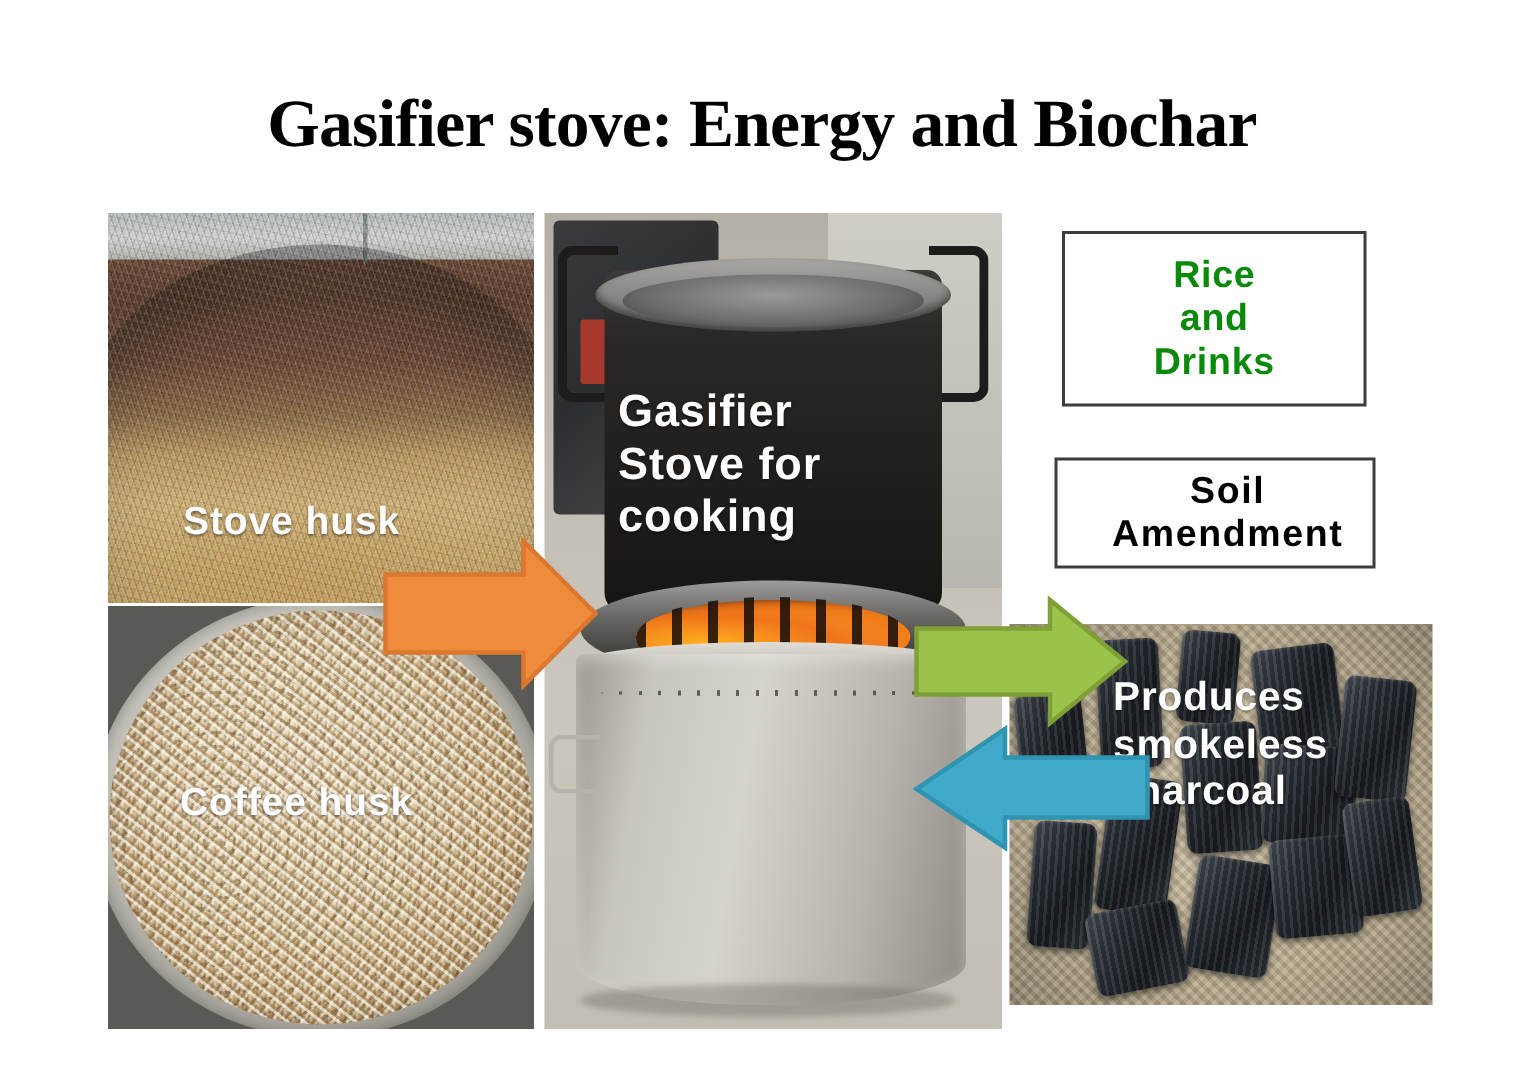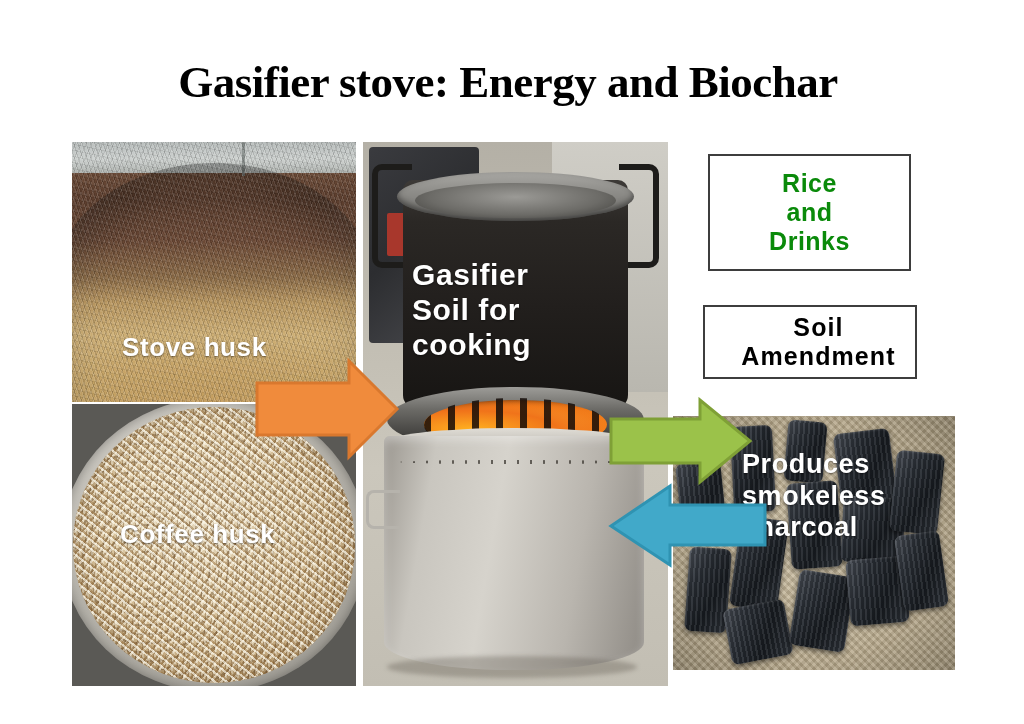--- a/index.html
+++ b/index.html
@@ -304,21 +304,21 @@
   <div class="burner"></div>
   <div class="fire"></div>
   <div class="fire-slots"></div>
   <div class="body-top"></div>
   <div class="body"></div>
   <div class="rivets"></div>
   <div class="side-handle"></div>
   <div class="ground-shadow"></div>
 </div>
 <div class="photo-label" id="label-gasifier-stove">Gasifier
-Soil for
+Stove for
 cooking</div>
 
 <div class="photo" id="photo-charcoal">
   <div class="tray"></div>
   <div class="briq" style="left:2%;  top:18%;  width:16%; height:30%; transform:rotate(-6deg);"></div>
   <div class="briq" style="left:5%;  top:52%;  width:15%; height:33%; transform:rotate(4deg);"></div>
   <div class="briq" style="left:21%; top:4%;   width:15%; height:34%; transform:rotate(-3deg);"></div>
   <div class="briq" style="left:22%; top:40%;  width:17%; height:36%; transform:rotate(8deg);"></div>
   <div class="briq" style="left:19%; top:74%;  width:22%; height:22%; transform:rotate(-11deg);"></div>
   <div class="briq" style="left:40%; top:2%;   width:14%; height:24%; transform:rotate(5deg);"></div>

